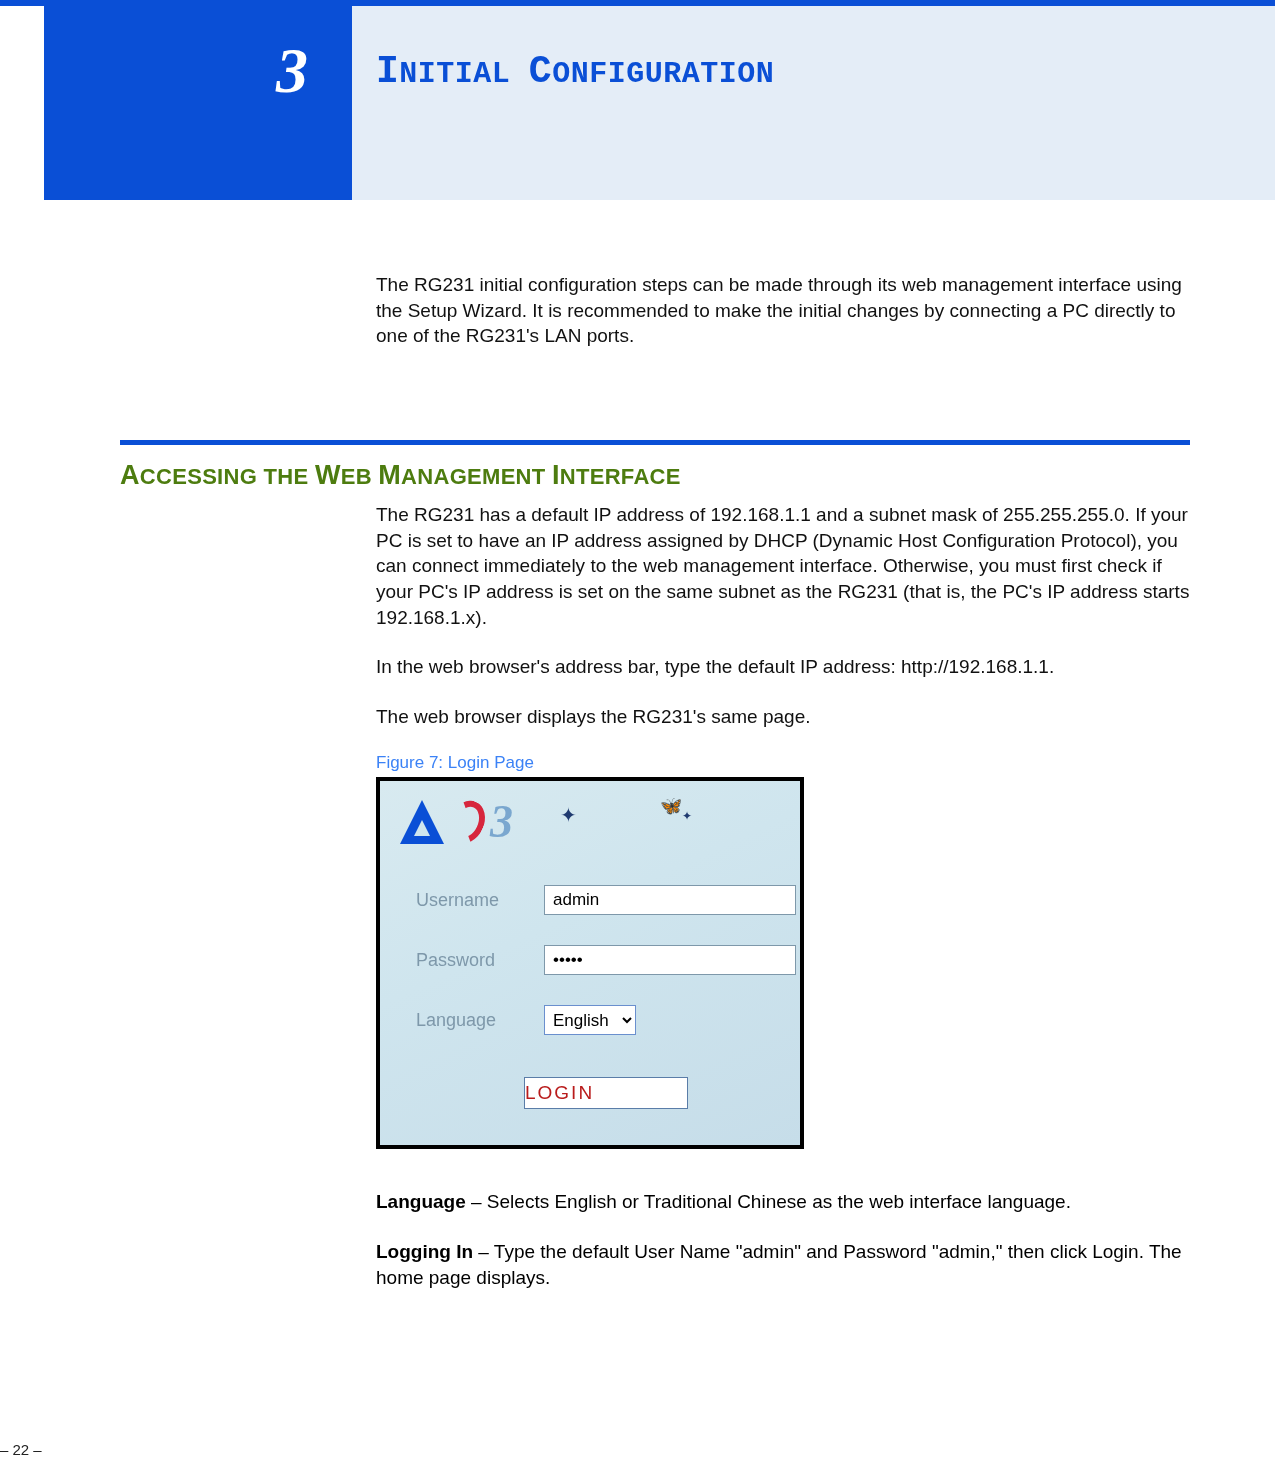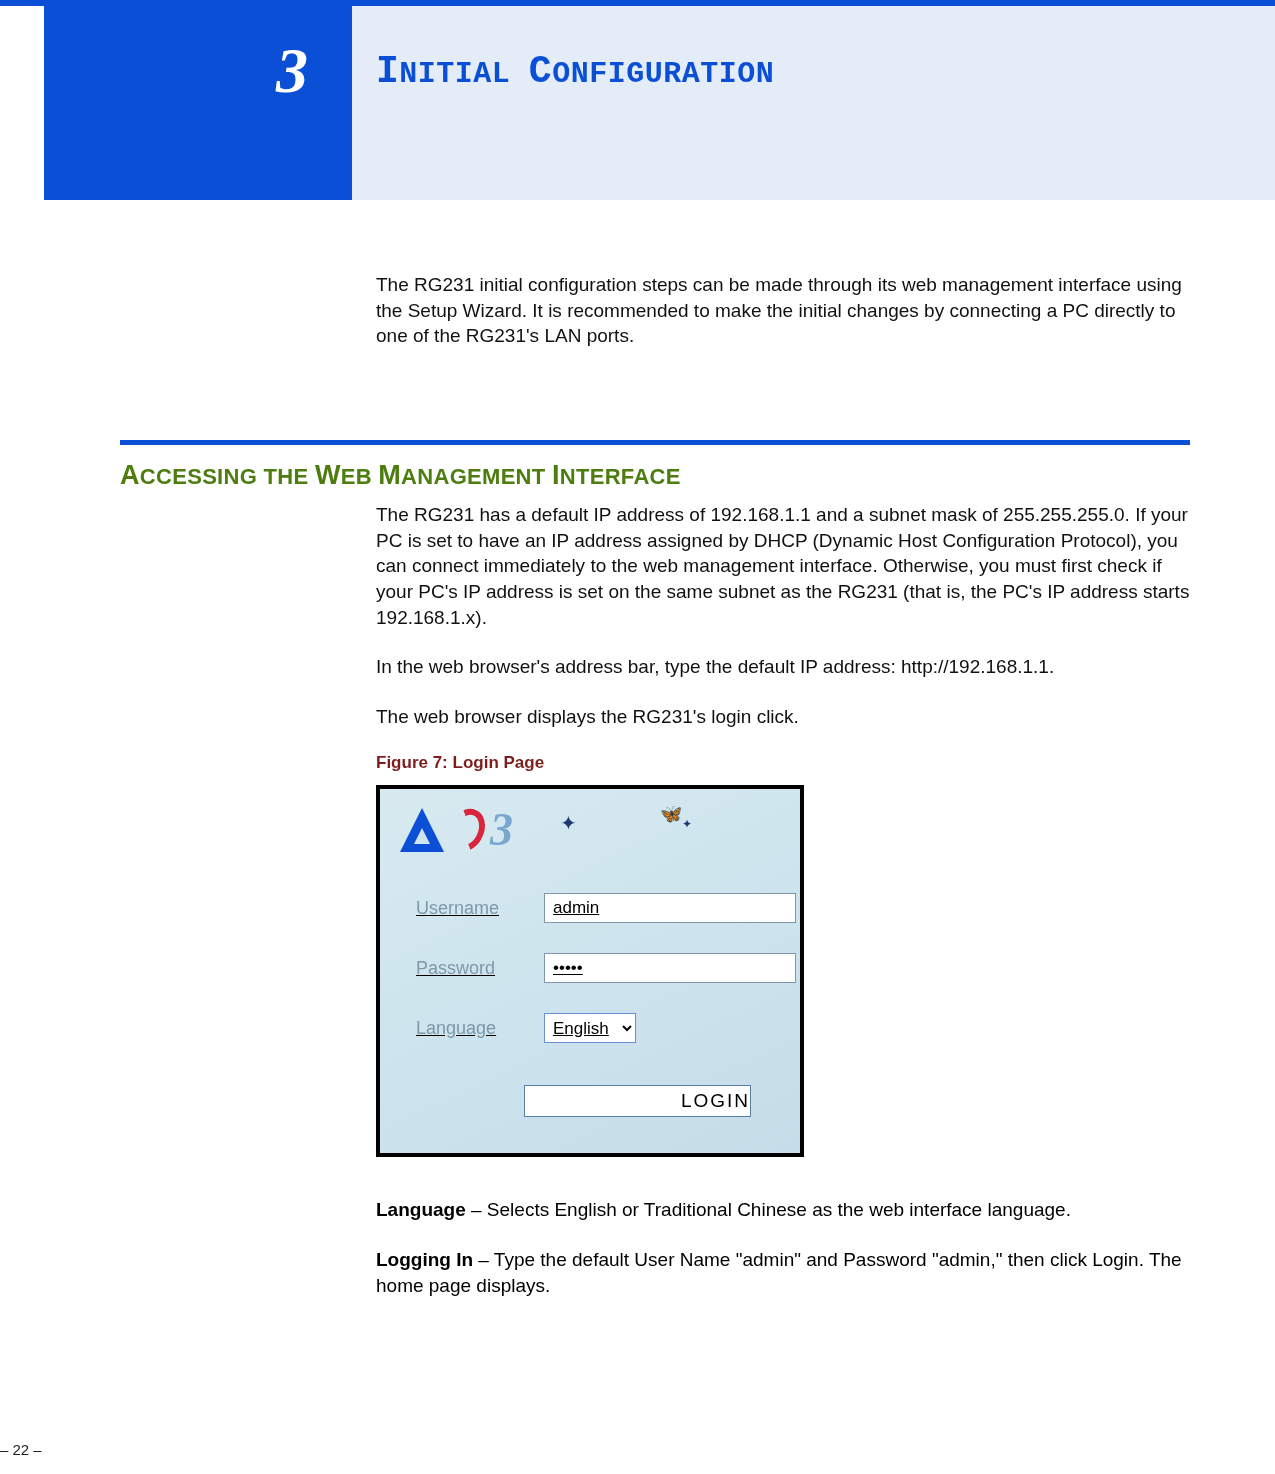--- a/index.html
+++ b/index.html
@@ -70,24 +70,24 @@
   .section-heading {
     position: absolute;
     left: 120px;
     color: #4d7c0f;
     font-weight: bold;
     font-size: 22px;
     letter-spacing: 0.3px;
   }
   .section-heading .drop { font-size: 27px; }
   .figure-caption {
-    color: #7f1d1d;
-    font-weight: bold;
+    color: #3b82f6;
+    font-weight: normal;
     font-size: 17px;
-    margin-bottom: 12px;
+    margin-bottom: 4px;
   }
   .login-figure {
     width: 428px;
     height: 372px;
     border: 4px solid #000;
     background: linear-gradient(155deg, #d8eaf0 0%, #cfe5ee 40%, #c6dde9 100%);
     position: relative;
     overflow: hidden;
     margin-bottom: 40px;
   }
@@ -131,21 +131,20 @@
   .butterfly { position: absolute; font-size: 16px; color: #1f3a70; }
   .bf1 { left: 180px; top: 22px; font-size: 20px; }
   .bf2 { left: 280px; top: 14px; font-size: 18px; }
   .bf3 { left: 302px; top: 28px; font-size: 12px; }
   .form-row {
     position: absolute;
     left: 36px;
     display: flex;
     align-items: center;
     gap: 20px;
-    text-decoration: underline;
   }
   .form-row .lbl {
     width: 108px;
     font-size: 18px;
     color: #7e98aa;
     font-family: Verdana, sans-serif;
   }
   .form-row input[type=text], .form-row input[type=password] {
     width: 252px; height: 30px;
     border: 1px solid #7e98aa;
@@ -161,27 +160,27 @@
     font-size: 17px;
     padding: 1px 4px;
     font-family: Verdana, sans-serif;
   }
   .row1 { top: 104px; }
   .row2 { top: 164px; }
   .row3 { top: 224px; }
   .login-btn {
     position: absolute;
     left: 144px; top: 296px;
-    width: 227px; height: 32px;
+    width: 164px; height: 32px;
     background: #fff;
     border: 1px solid #5a7da8;
-    color: #000000;
+    color: #b91c1c;
     font-size: 19px;
     letter-spacing: 2px;
-    text-align: right;
+    text-align: left;
     line-height: 30px;
     font-family: Verdana, sans-serif;
     cursor: pointer;
   }
   .desc-para {
     font-size: 19px;
     line-height: 1.35;
     margin-bottom: 24px;
   }
   .desc-para b { font-weight: bold; }
@@ -220,21 +219,21 @@
   <span class="drop">A</span><span>CCESSING</span>
   <span style="font-size:22px;">THE</span>
   <span class="drop">W</span><span>EB</span>
   <span class="drop">M</span><span>ANAGEMENT</span>
   <span class="drop">I</span><span>NTERFACE</span>
 </div>
 
 <div class="content" style="top:502px;">
   <p class="para">The RG231 has a default IP address of 192.168.1.1 and a subnet mask of 255.255.255.0. If your PC is set to have an IP address assigned by DHCP (Dynamic Host Configuration Protocol), you can connect immediately to the web management interface. Otherwise, you must first check if your PC's IP address is set on the same subnet as the RG231 (that is, the PC's IP address starts 192.168.1.x).</p>
   <p class="para">In the web browser's address bar, type the default IP address: http://192.168.1.1.</p>
-  <p class="para">The web browser displays the RG231's login click.</p>
+  <p class="para">The web browser displays the RG231's same page.</p>
 
   <div class="figure-caption">Figure 7:  Login Page</div>
 
   <div class="login-figure">
     <div class="logo-area">
       <div class="logo-a">
           <div class="logo-inner"></div>
         </div>
       <div class="logo-swirl"></div>
       <div class="logo-three">3</div>

